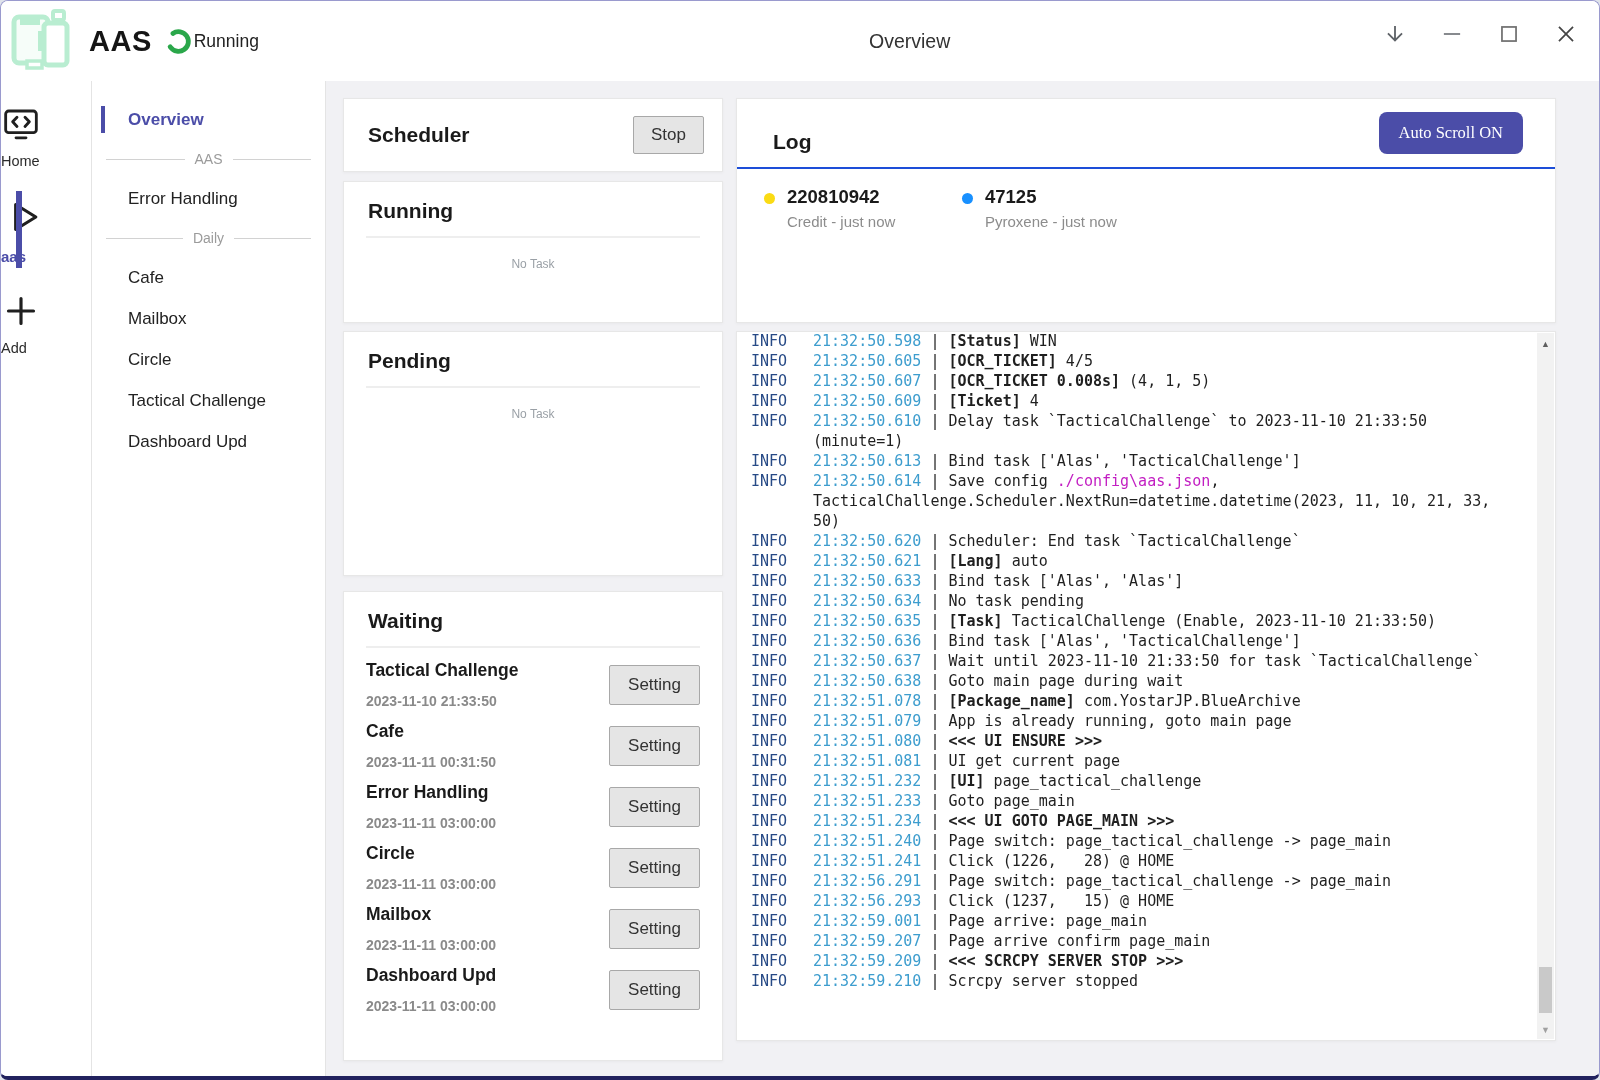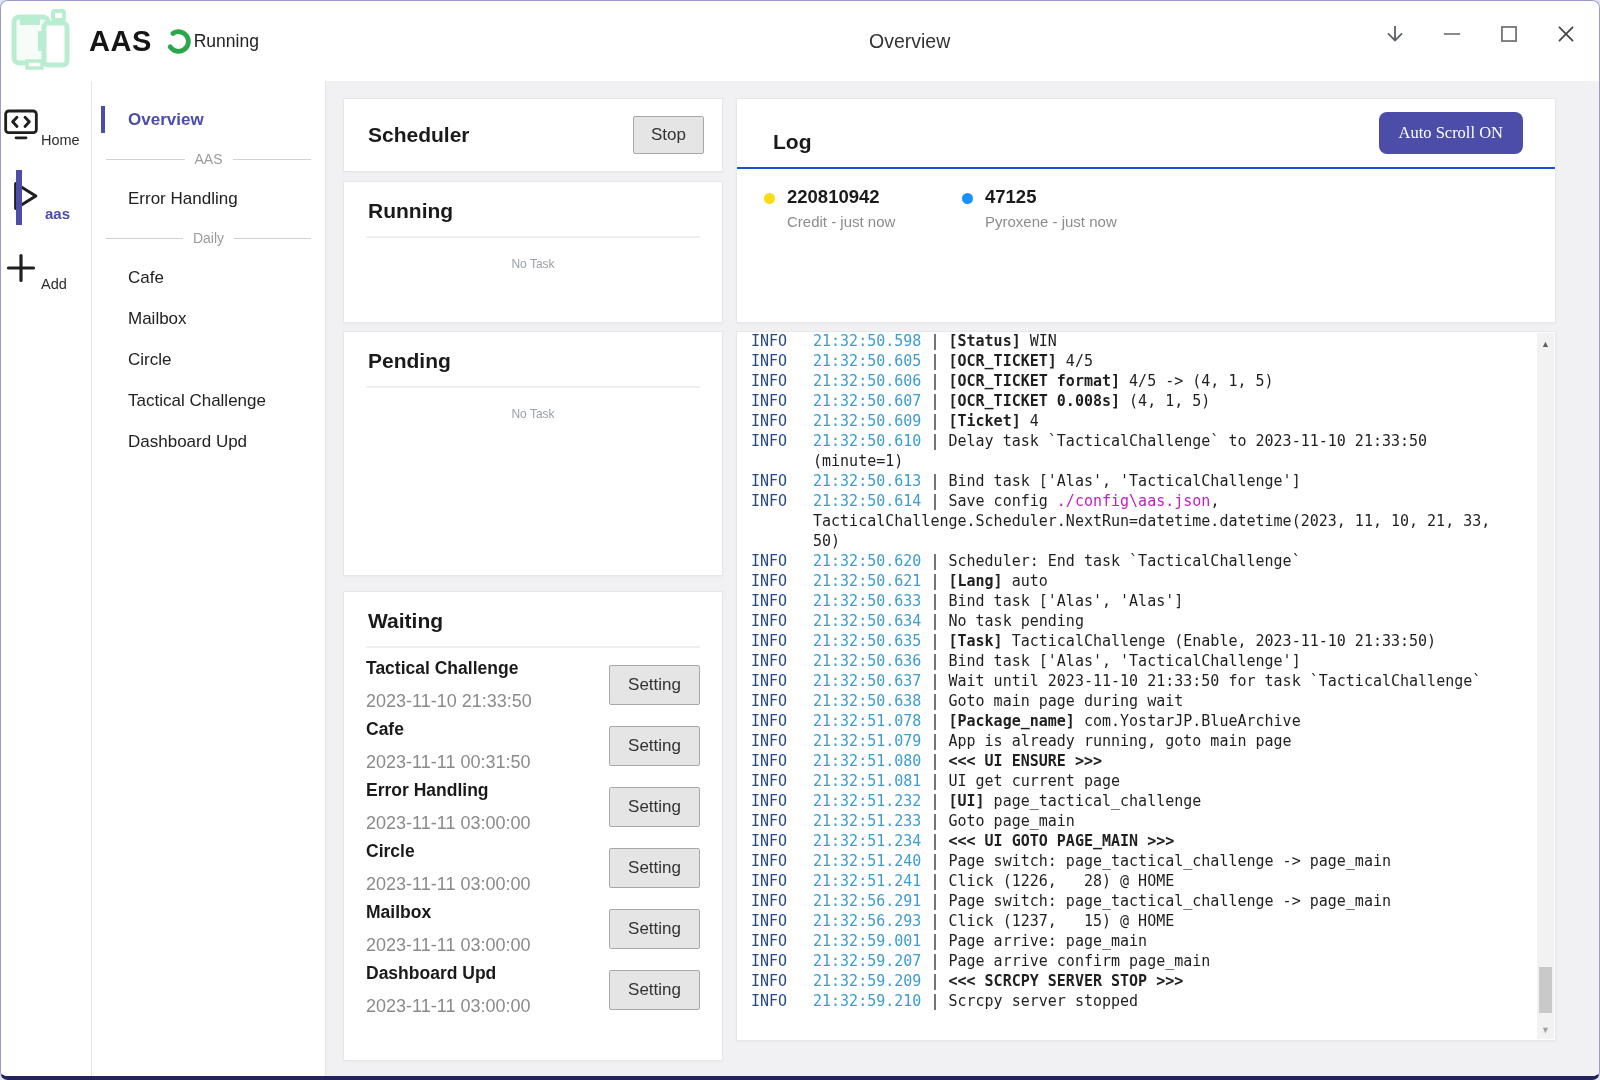--- a/index.html
+++ b/index.html
@@ -19,21 +19,21 @@
   .app-name{font-size:29px;font-weight:800;color:#151515;margin-left:15px;letter-spacing:.5px}
   .status{display:flex;align-items:center;margin-left:13px}
   .spinner{width:27px;height:27px;display:block}
   .status-text{font-size:17.5px;color:#222;margin-left:2px}
   .win-title{position:absolute;left:868px;top:50%;transform:translateY(-50%);font-size:19.5px;color:#333}
   .win-controls{position:absolute;right:20px;top:0;height:66px;display:flex;align-items:center;gap:30px}
   .win-btn{width:27px;height:27px;display:flex;align-items:center;justify-content:center;cursor:pointer;background:none;border:none}
 
   
   .rail{position:absolute;left:0;top:80px;bottom:0;width:91px;background:#fff;border-right:1px solid #e4e4e4;padding-top:14px;z-index:4}
-  .rail-item{position:relative;display:flex;flex-direction:row;align-items:flex-end;padding:9px 0 8px;margin-bottom:9px;cursor:pointer}
+  .rail-item{position:relative;display:flex;flex-direction:column;align-items:flex-start;padding:9px 0 8px;margin-bottom:9px;cursor:pointer}
   .rail-bar{display:none;position:absolute;left:15px;top:5px;bottom:5px;width:6px;background:var(--accent)}
   .rail-item.active .rail-bar{display:block}
   .rail-label{margin-top:5px;font-size:14.5px;color:#2b2b2b}
   .rail-item.active .rail-label{color:var(--accent);font-weight:700;font-size:15px}
 
   
   .sidenav{position:absolute;left:91px;top:80px;bottom:0;width:234px;background:#fff;border-right:1px solid #e4e4e4;padding-top:18px;z-index:4}
   .nav-item{position:relative;height:41px;display:flex;align-items:center;padding-left:36px;font-size:17px;color:#222;cursor:pointer}
   .nav-item.active{color:var(--accent);font-weight:700}
   .nav-bar{display:none;position:absolute;left:9px;top:7px;width:4px;height:27px;background:var(--accent)}
@@ -53,21 +53,21 @@
 
   .scheduler-card{left:17px;top:17px;width:380px;height:74px;display:flex;align-items:center;justify-content:space-between;padding:0 18px 0 24px}
   .running-card{left:17px;top:100px;width:380px;height:142px}
   .pending-card{left:17px;top:250px;width:380px;height:245px}
   .waiting-card{left:17px;top:510px;width:380px;height:470px}
   .card-title{padding:17px 24px 13px}
 
   .task-list{padding:6px 22px 0}
   .task-row{display:flex;justify-content:space-between;align-items:center;height:61px}
   .task-name{font-size:17.5px;font-weight:700;color:#1a1a1a}
-  .task-time{font-size:18px;font-weight:400;color:#8a8a8a;margin-top:12px}
+  .task-time{font-size:14px;font-weight:700;color:#8a8a8a;margin-top:12px}
   .setting-btn{padding:9px 18px;flex:none}
 
   
   .logstats-card{left:410px;top:17px;width:820px;height:225px}
   .log-header{display:flex;justify-content:space-between;align-items:flex-end;padding:13px 32px 13px 36px;border-bottom:2px solid #1d4ed8}
   .autoscroll-btn{background:var(--accent);color:#fff;border:none;border-radius:8px;font-size:16.5px;padding:11px 20px;font-family:Liberation Serif, serif;cursor:pointer}
   .stats-row{display:flex;padding:17px 0 0 27px}
   .stat{width:198px;display:flex;gap:12px}
   .dot{width:11px;height:11px;border-radius:50%;margin-top:7px;flex:none}
   .stat-value{font-size:18.5px;font-weight:700;color:#1a1a1a}
@@ -293,21 +293,20 @@
               <div class="stat-label">Pyroxene - just now</div>
             </div>
           </div>
         </div>
     </section>
 
     <section class="card log-area">
       <div class="log-lines">
           <div class="log-line"><span class="log-level">INFO</span><span class="log-time">21:32:50.598</span><span class="log-sep"> | </span><span class="log-msg b">[Status]</span><span class="log-msg n"> WIN</span></div>
           <div class="log-line"><span class="log-level">INFO</span><span class="log-time">21:32:50.605</span><span class="log-sep"> | </span><span class="log-msg b">[OCR_TICKET]</span><span class="log-msg n"> 4/5</span></div>
-          <div class="log-line"><span class="log-level">INFO</span><span class="log-time">21:32:50.606</span><span class="log-sep"> | </span><span class="log-msg b">[OCR_TICKET format]</span><span class="log-msg n"> 4/5 -&gt; (4, 1, 5)</span></div>
           <div class="log-line"><span class="log-level">INFO</span><span class="log-time">21:32:50.607</span><span class="log-sep"> | </span><span class="log-msg b">[OCR_TICKET 0.008s]</span><span class="log-msg n"> (4, 1, 5)</span></div>
           <div class="log-line"><span class="log-level">INFO</span><span class="log-time">21:32:50.609</span><span class="log-sep"> | </span><span class="log-msg b">[Ticket]</span><span class="log-msg n"> 4</span></div>
           <div class="log-line"><span class="log-level">INFO</span><span class="log-time">21:32:50.610</span><span class="log-sep"> | </span><span class="log-msg n">Delay task `TacticalChallenge` to 2023-11-10 21:33:50 (minute=1)</span></div>
           <div class="log-line"><span class="log-level">INFO</span><span class="log-time">21:32:50.613</span><span class="log-sep"> | </span><span class="log-msg n">Bind task ['Alas', 'TacticalChallenge']</span></div>
           <div class="log-line"><span class="log-level">INFO</span><span class="log-time">21:32:50.614</span><span class="log-sep"> | </span><span class="log-msg n">Save config </span><span class="log-msg p">./config\aas.json</span><span class="log-msg n">, TacticalChallenge.Scheduler.NextRun=datetime.datetime(2023, 11, 10, 21, 33, 50)</span></div>
           <div class="log-line"><span class="log-level">INFO</span><span class="log-time">21:32:50.620</span><span class="log-sep"> | </span><span class="log-msg n">Scheduler: End task `TacticalChallenge`</span></div>
           <div class="log-line"><span class="log-level">INFO</span><span class="log-time">21:32:50.621</span><span class="log-sep"> | </span><span class="log-msg b">[Lang]</span><span class="log-msg n"> auto</span></div>
           <div class="log-line"><span class="log-level">INFO</span><span class="log-time">21:32:50.633</span><span class="log-sep"> | </span><span class="log-msg n">Bind task ['Alas', 'Alas']</span></div>
           <div class="log-line"><span class="log-level">INFO</span><span class="log-time">21:32:50.634</span><span class="log-sep"> | </span><span class="log-msg n">No task pending</span></div>
           <div class="log-line"><span class="log-level">INFO</span><span class="log-time">21:32:50.635</span><span class="log-sep"> | </span><span class="log-msg b">[Task]</span><span class="log-msg n"> TacticalChallenge (Enable, 2023-11-10 21:33:50)</span></div>

